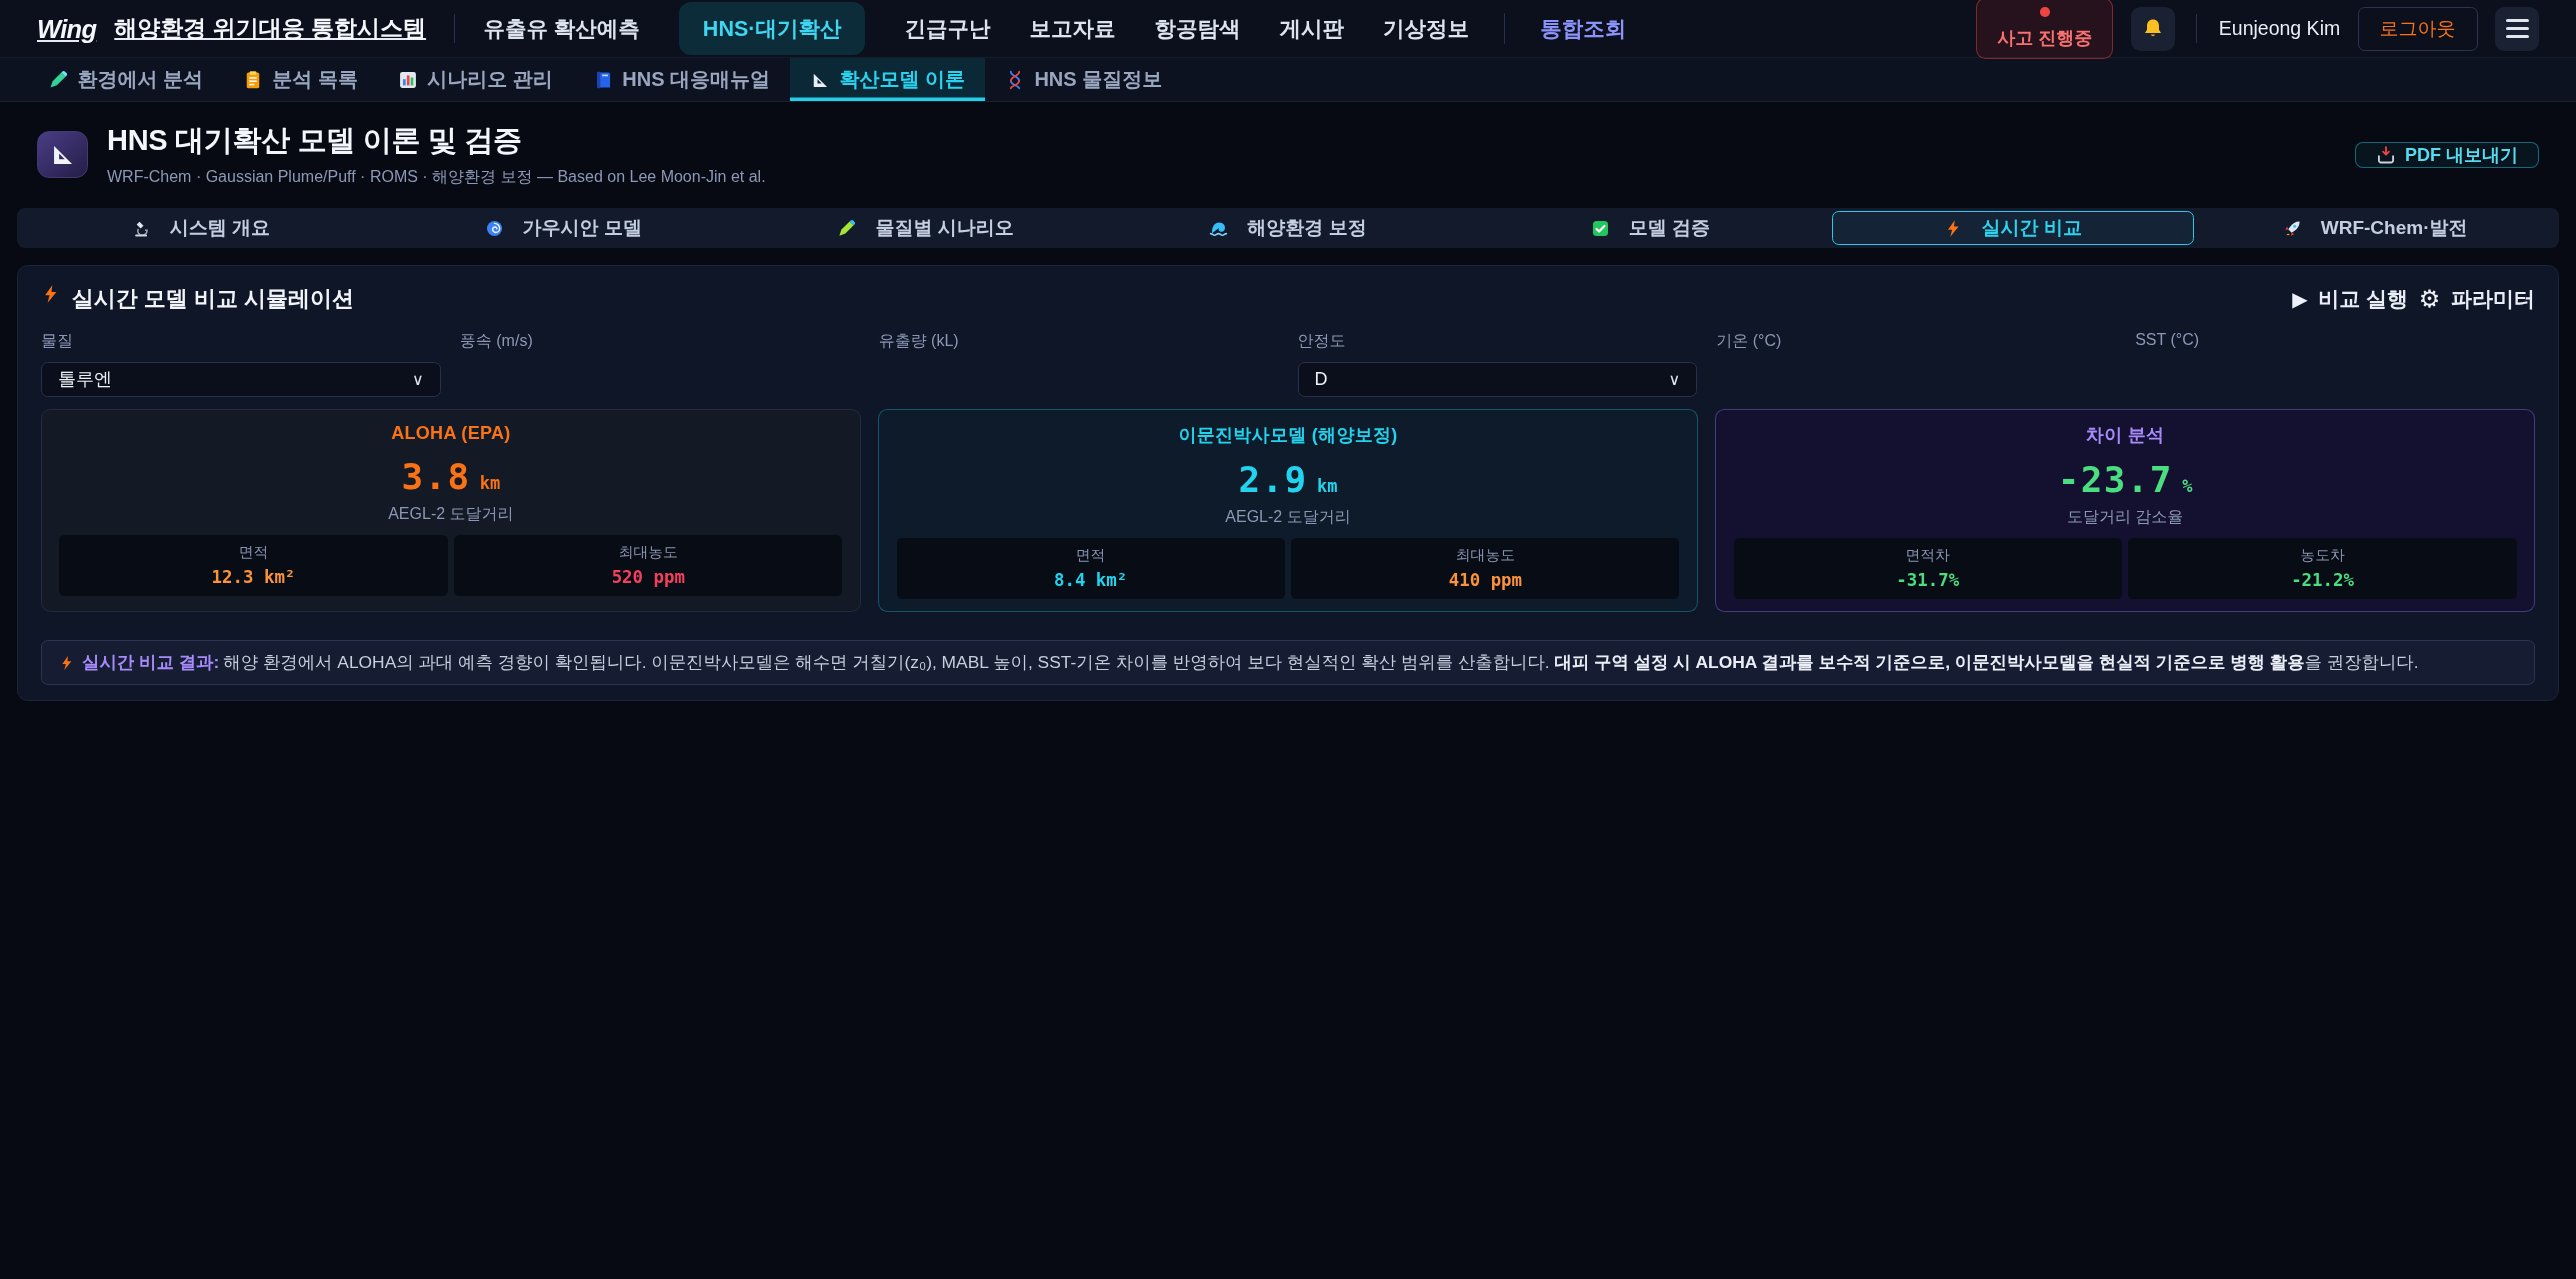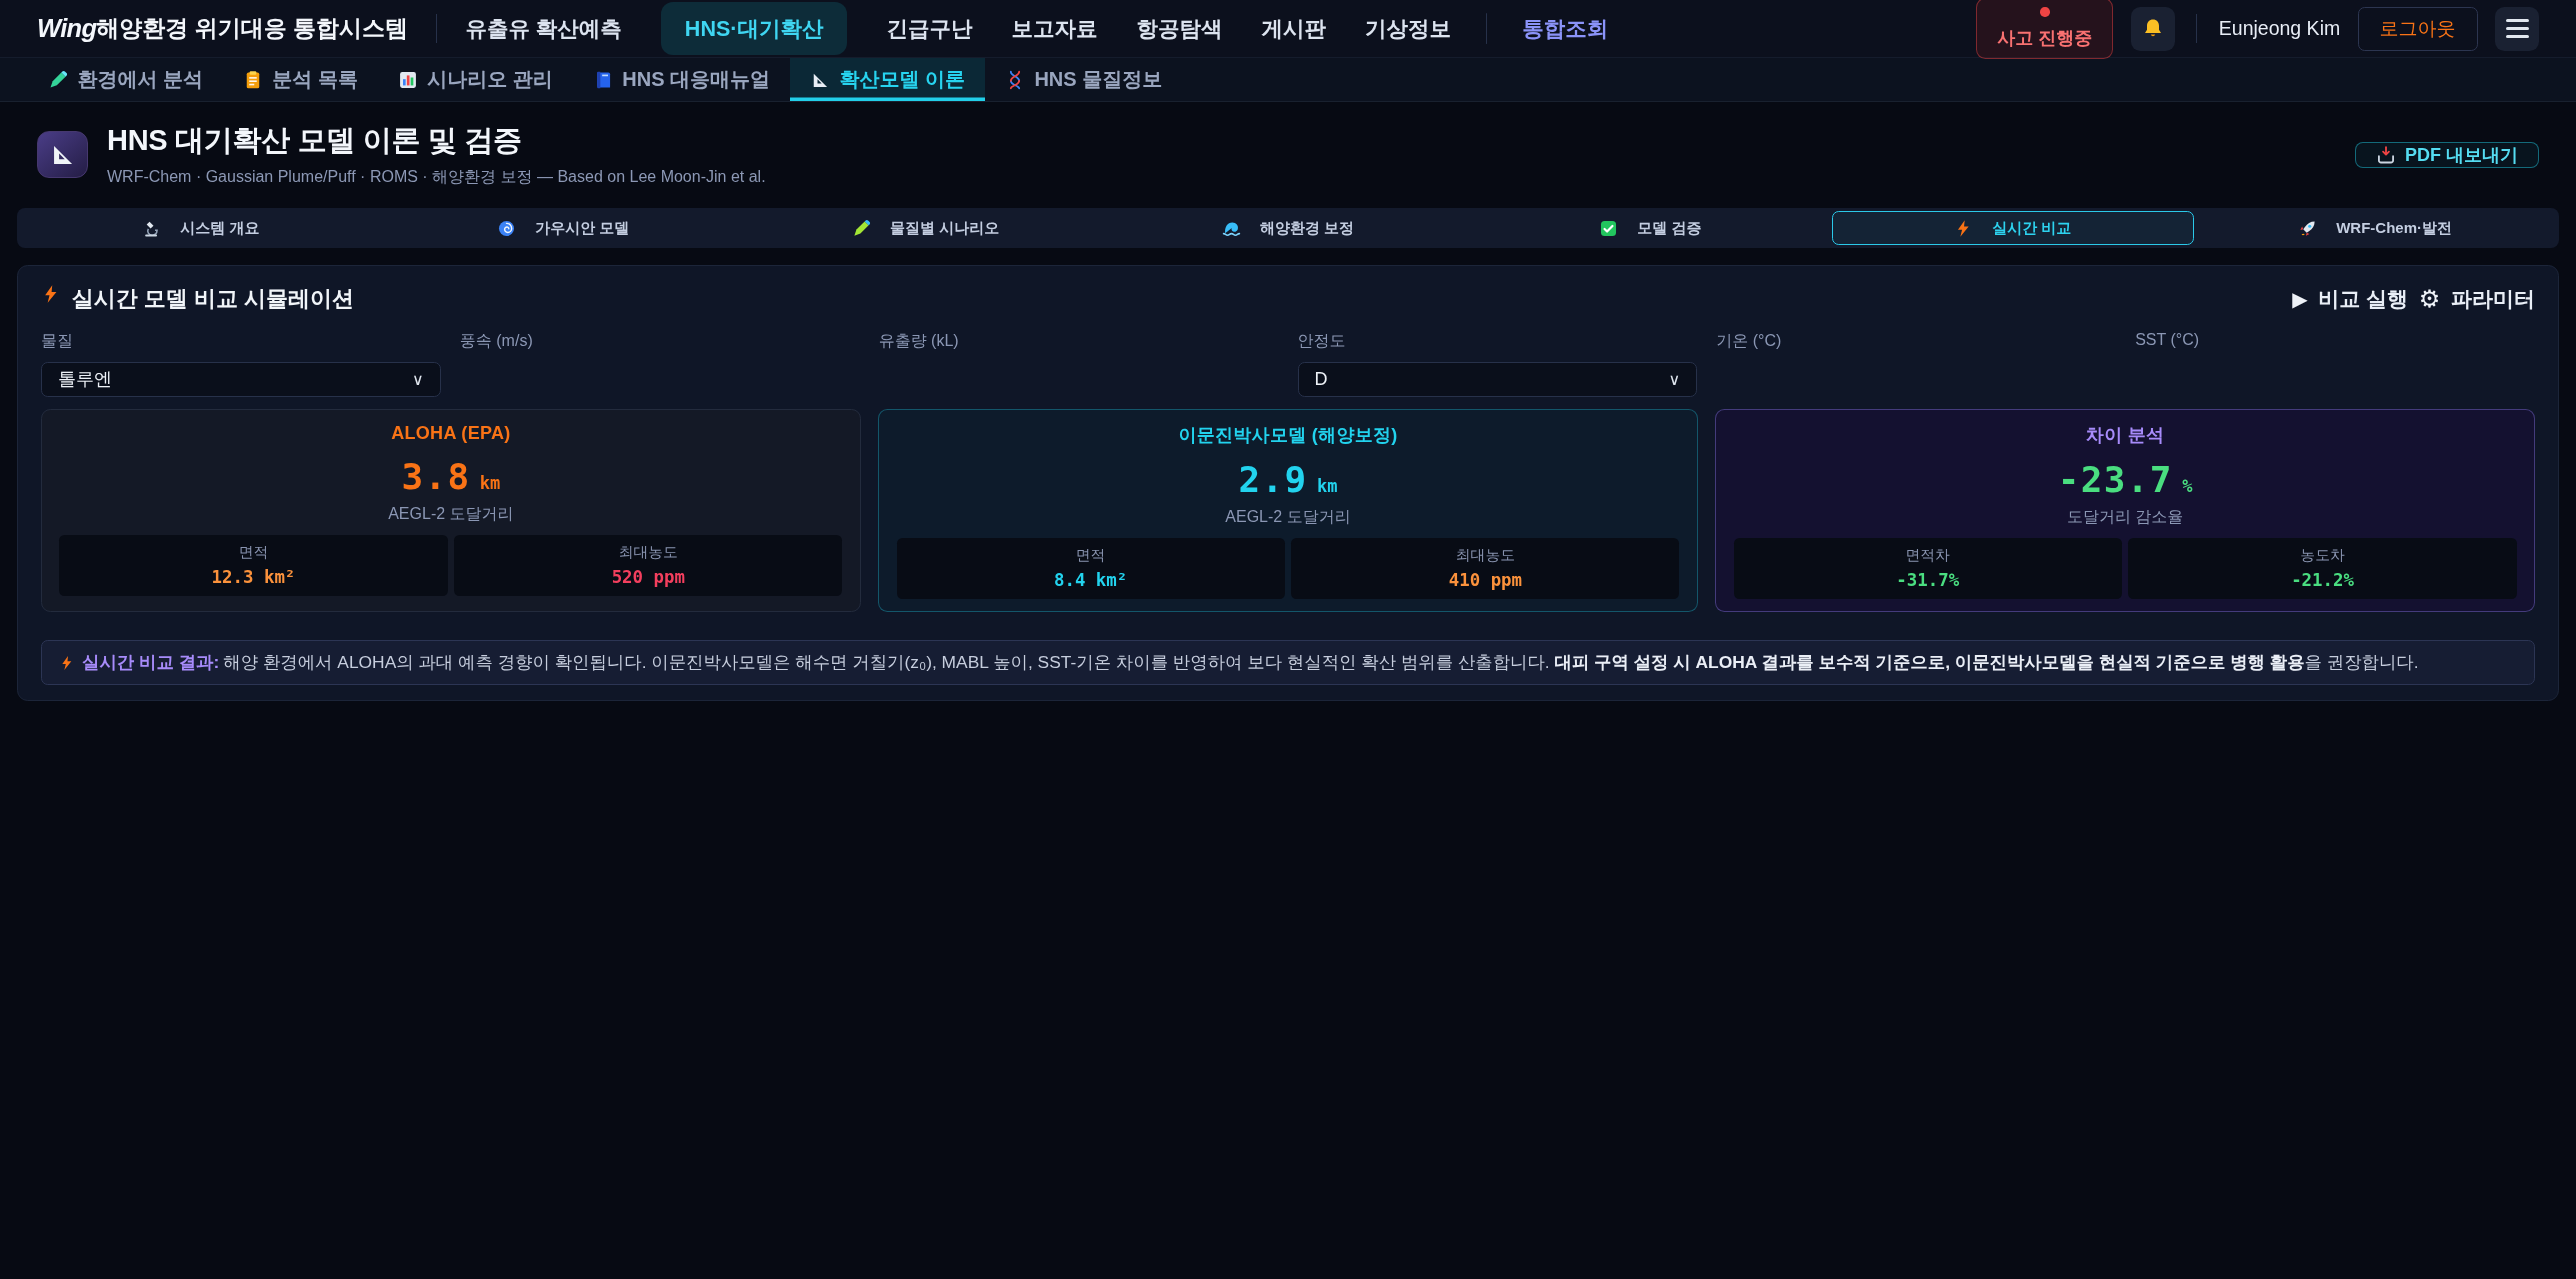--- a/index.html
+++ b/index.html
@@ -2,21 +2,21 @@
 <html style="font-size:10.7px"><head>
 <meta charset="utf-8">
 <style>
   * { margin:0; padding:0; box-sizing:border-box; }
   html,body { width:2576px; height:1279px; background:#070a13; overflow:hidden;
     font-family:"Liberation Sans","DejaVu Sans",sans-serif; color:#e6ebf4; }
 
   
   .topbar { height:58px; background:#0c101d; border-bottom:0.7px solid #151c2c;
     display:flex; align-items:center; padding:0 37px; }
-  .logo { display:flex; align-items:center; gap:0; white-space:nowrap; }
+  .logo { display:flex; align-items:flex-end; gap:18px; white-space:nowrap;text-decoration:underline; }
   .logo-brand { font-style:italic; font-weight:700; font-size:25.5px; letter-spacing:-0.7px; color:#f4f7fc; }
   .logo-title { font-weight:700; font-size:23px; color:#f4f7fc; }
   .vdiv { width:1.3px; height:29.5px; background:#27314a; margin:0 28px; flex:0 0 auto; }
   .main-nav { display:flex; align-items:center; gap:39px; }
   .nav-item { font-size:21.5px; font-weight:700; color:#dde4f0; cursor:pointer; white-space:nowrap; }
   .nav-item.active { color:#3fd6f2; background:#0d2c39; padding:12px 24px; border-radius:12px; }
   .nav-sep { width:1.3px; height:31px; background:#27314a; border-radius:1.3px; margin:0 -4px; }
   .nav-item.purple { color:#8b93f8; }
   .topbar-right { margin-left:auto; display:flex; align-items:center; gap:17.4px; }
   .status-badge { display:flex; align-items:center; gap:9.4px; color:#f87171; font-weight:700;
@@ -47,21 +47,21 @@
   .page-title { font-size:29px; font-weight:700; color:#f3f6fb; letter-spacing:-0.3px; }
   .page-sub { margin-top:6px; font-size:16px; color:#8c98b5; }
   .pdf-btn { display:flex; align-items:center; gap:9.4px; background:rgba(34,211,238,.05);
     border:1.3px solid rgba(34,211,238,.45); color:#55dcf1; font-weight:700; font-size:18px;
     padding:0 20px; border-radius:8px; cursor:pointer; font-family:inherit; }
 
   
   .section-tabs { margin:20px 17px 0; background:#131a2c; border-radius:8px; height:40px;
     display:flex; padding:2.7px; }
   .stab { flex:1; display:flex; align-items:center; justify-content:center; gap:19px;
-    font-size:15px; font-weight:600; color:#c4cee1; cursor:pointer; border-radius:6.7px;
+    font-size:19px; font-weight:600; color:#c4cee1; cursor:pointer; border-radius:6.7px;
     border:1.3px solid transparent; white-space:nowrap; }
   .stab.active { border-color:#2bc9e9; color:#2dd2ef; background:rgba(34,211,238,.05); }
 
   
   .panel { margin:17.4px 17px 0; background:#0f1627; border:0.7px solid #1c2539; border-radius:10.7px;
     padding:17.4px 23px 14.8px; }
   .panel-head { display:flex; justify-content:space-between; align-items:center; }
   .panel-title { display:flex; align-items:flex-start; gap:10.7px; font-size:22px; font-weight:700; color:#f1f5f9; }
   .panel-actions { display:flex; align-items:center; gap:10.7px; font-size:21px; font-weight:700; color:#e9eef6; }
   .panel-actions .tri { font-size:20px; color:#eef2f8; cursor:pointer; }

